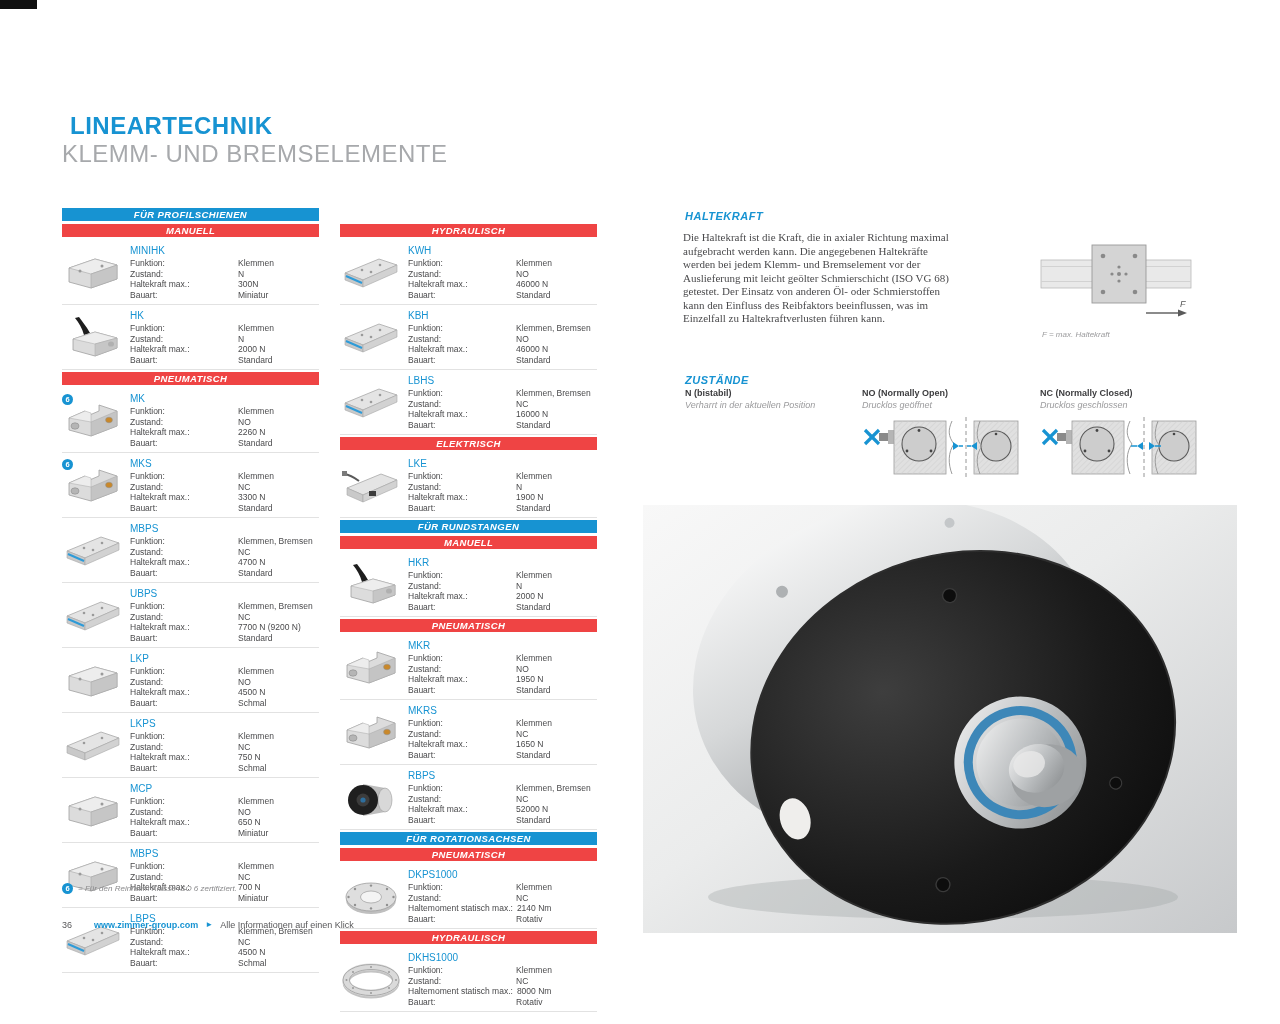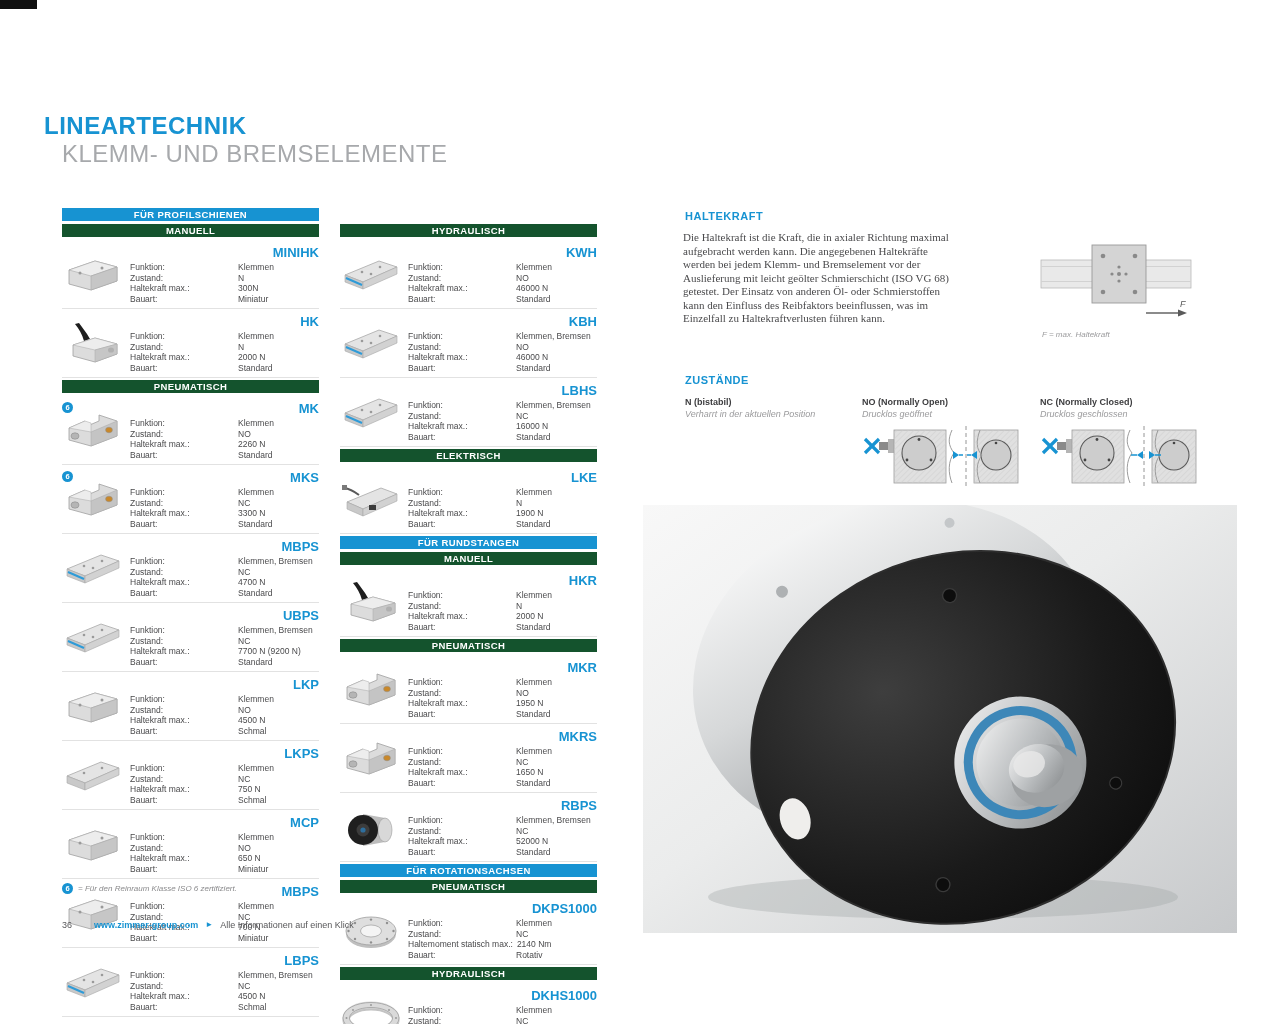--- a/index.html
+++ b/index.html
@@ -2,49 +2,49 @@
 <html><head>
 <meta charset="utf-8">
 <style>
   html,body{margin:0;padding:0;}
   body{
     width:1280px;height:1024px;position:relative;background:#ffffff;
     font-family:"Liberation Sans", sans-serif;color:#4a4a4c;overflow:hidden;
   }
   .corner-mark{position:absolute;left:0;top:0;width:37px;height:9px;background:#101010;}
   
-  #page-title{position:absolute;left:44px;top:112px;font-size:24px;font-weight:bold;color:#1793d2;letter-spacing:.5px;}
+  #page-title{position:absolute;left:70px;top:112px;font-size:24px;font-weight:bold;color:#1793d2;letter-spacing:.5px;}
   #page-subtitle{position:absolute;left:62px;top:140px;font-size:24px;font-weight:400;color:#a7a9ac;letter-spacing:.5px;}
   
   .col{position:absolute;width:257px;}
   #col1{left:62px;top:206px;}
   #col2{left:340px;top:222px;}
   .bar{height:13px;margin:2px 0 3px;display:flex;align-items:center;justify-content:center;
-       color:#fff;font-size:9.5px;font-weight:bold;letter-spacing:.4px;}
+       color:#fff;font-size:9.5px;font-weight:bold;letter-spacing:.4px;font-style:italic;}
   .bar.blue{background:#1793d2;}
-  .bar.gray{background:#14532d;}
+  .bar.gray{background:#ef4444;}
   .product{display:flex;position:relative;min-height:53px;box-sizing:border-box;
            padding:5px 0 4px;border-bottom:1px solid #e2e2e2;}
   .product .img{width:62px;flex:none;display:flex;align-items:center;justify-content:center;}
   .product .img svg{display:block;}
   .product .info{flex:1;padding-left:6px;}
-  .pname{color:#1793d2;font-weight:bold;font-size:13px;margin-bottom:2px;text-align:right;}
+  .pname{color:#1793d2;font-weight:normal;font-size:10px;margin-bottom:2px;}
   .prow{display:flex;font-size:8.5px;color:#4a4a4c;line-height:10.5px;}
   .prow .lbl{min-width:104px;padding-right:4px;}
   .badge6{position:absolute;left:0;top:6px;width:11px;height:11px;border-radius:50%;
           background:#1793d2;color:#fff;font-size:7.5px;font-weight:bold;
           display:flex;align-items:center;justify-content:center;}
   
-  .blue-head{position:absolute;font-size:11px;font-weight:bold;color:#1793d2;letter-spacing:.5px;}
+  .blue-head{position:absolute;font-size:11px;font-weight:bold;color:#1793d2;letter-spacing:.5px;font-style:italic;}
   #haltekraft-title{left:685px;top:210px;}
   #haltekraft-body{position:absolute;left:683px;top:231px;width:274px;font-size:11px;line-height:13.5px;color:#4a4a4c;font-family:Liberation Serif, serif;}
   #rail-figure{position:absolute;left:1040px;top:228px;}
   #rail-caption{position:absolute;left:1042px;top:330px;font-size:8px;font-style:italic;color:#9b9b9d;}
   #zustaende-title{left:685px;top:374px;}
-  #zustaende-states{position:absolute;left:685px;top:388px;width:520px;height:100px;margin-top:9px;}
+  #zustaende-states{position:absolute;left:685px;top:388px;width:520px;height:100px;}
   .state{position:absolute;top:0;width:172px;}
   .state-name{font-size:9px;font-weight:bold;color:#3d3d3f;}
   .state-desc{font-size:9px;font-style:italic;color:#9b9b9d;margin-top:2px;}
   .state-diagram{margin-top:6px;}
   #photo-panel{position:absolute;left:643px;top:505px;width:594px;height:428px;}
   
   #iso-note{position:absolute;left:62px;top:883px;display:flex;align-items:center;}
   #iso-note .badge6{position:static;margin-right:5px;}
   #iso-note-text{font-size:8px;font-style:italic;color:#8a8a8c;}
   #footer{position:absolute;left:62px;top:920px;display:flex;align-items:flex-start;font-size:9px;}

